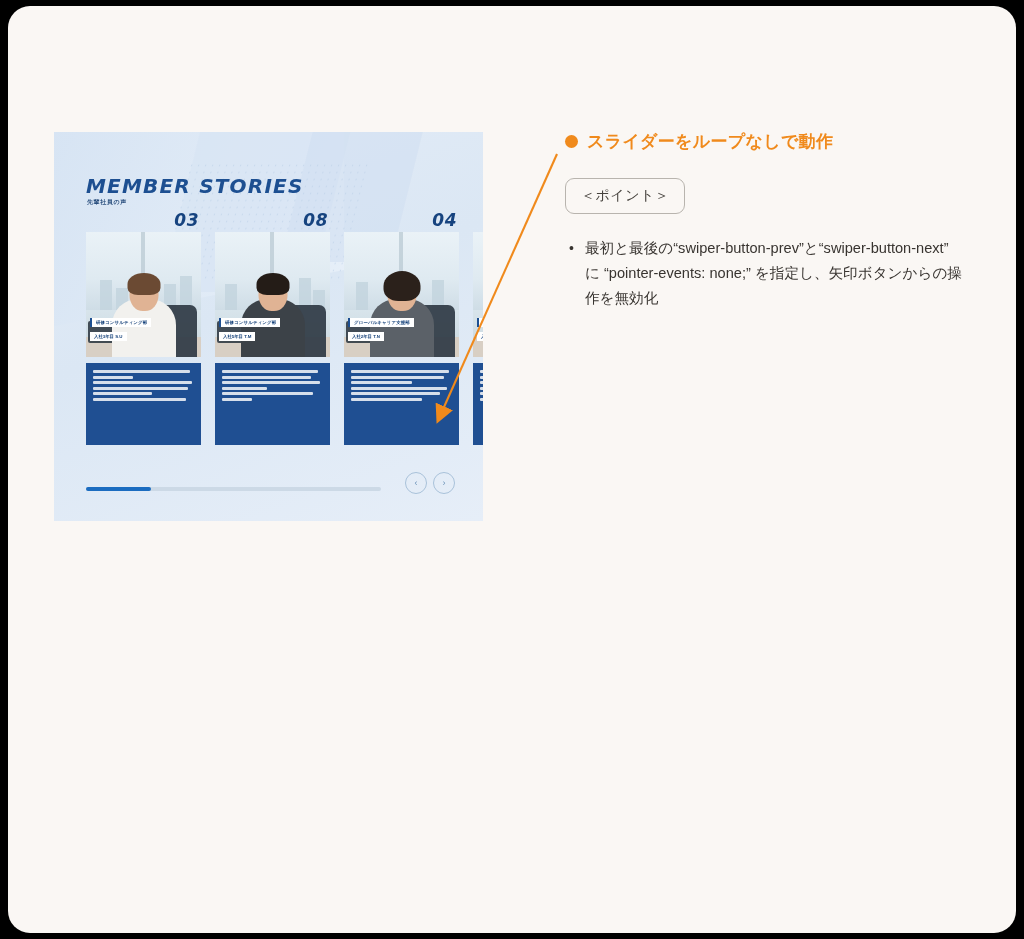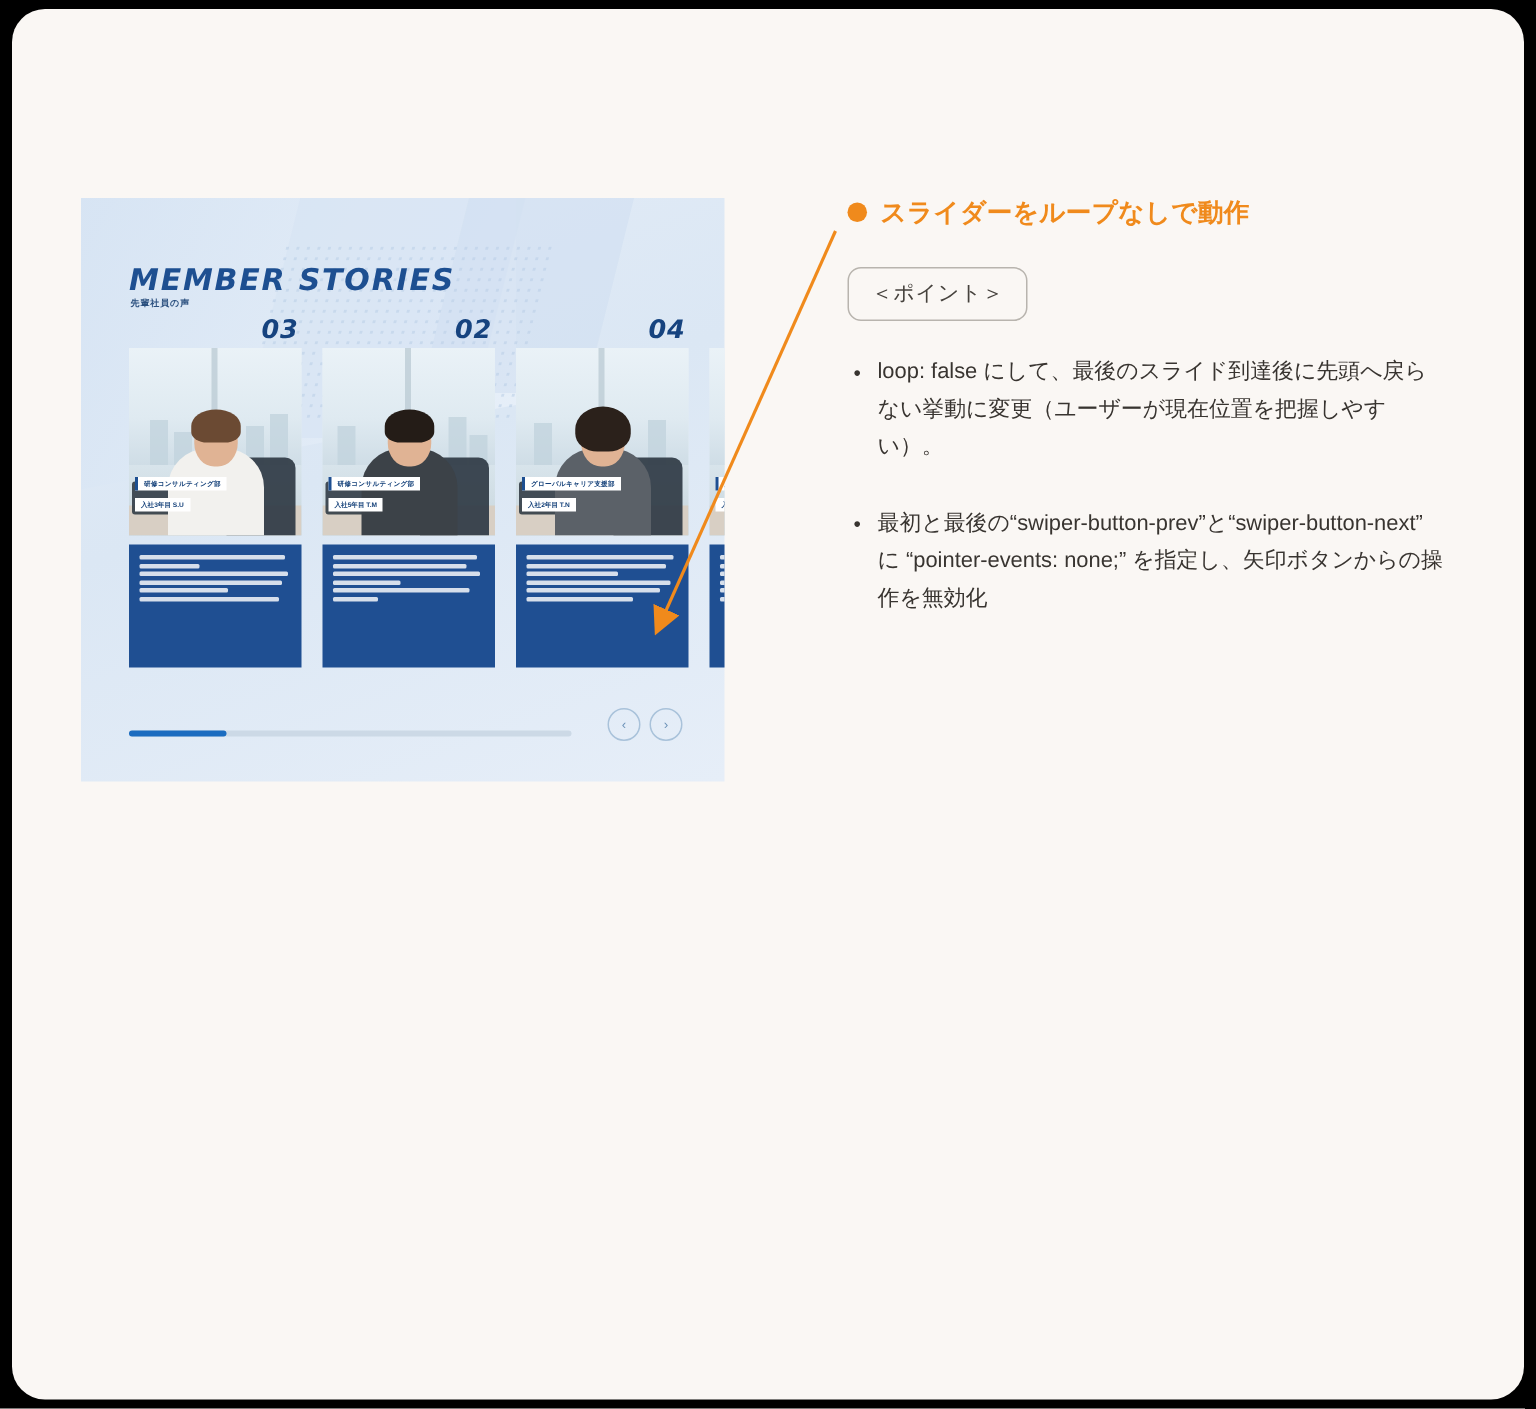--- a/index.html
+++ b/index.html
@@ -211,21 +211,21 @@
           <div class="card-line" style="width:96%"></div>
           <div class="card-line" style="width:40%"></div>
           <div class="card-line" style="width:98%"></div>
           <div class="card-line" style="width:94%"></div>
           <div class="card-line" style="width:58%"></div>
           <div class="card-line" style="width:92%"></div>
         </div>
       </div>
 
       <div class="card">
-        <div class="card-num">02</div>
+        <div class="card-num">08</div>
         <div class="card-photo">
           <div class="ph-sky"></div>
           <div class="ph-bld" style="left:10px;height:26px;"></div>
           <div class="ph-bld" style="left:84px;height:32px;"></div>
           <div class="ph-bld" style="left:98px;height:20px;"></div>
           <div class="ph-mull"></div>
           <div class="ph-desk"></div>
           <div class="ph-mon"></div>
           <div class="ph-chair"></div>
           <div class="ph-body" style="background:#3c4248;"></div>
@@ -316,18 +316,17 @@
 
   <div class="notes">
     <div class="note-head">
       <span class="note-dot"></span>
       <span>スライダーをループなしで動作</span>
     </div>
 
     <div class="pill">＜ポイント＞</div>
 
     <ul class="bullets">
-      <li>loop: false にして、最後のスライド到達後に先頭へ戻らない挙動に変更（ユーザーが現在位置を把握しやすい）。</li>
       <li>最初と最後の“swiper-button-prev”と“swiper-button-next” に “pointer-events: none;” を指定し、矢印ボタンからの操作を無効化</li>
     </ul>
   </div>
 
 </div>
 
 </body></html>

